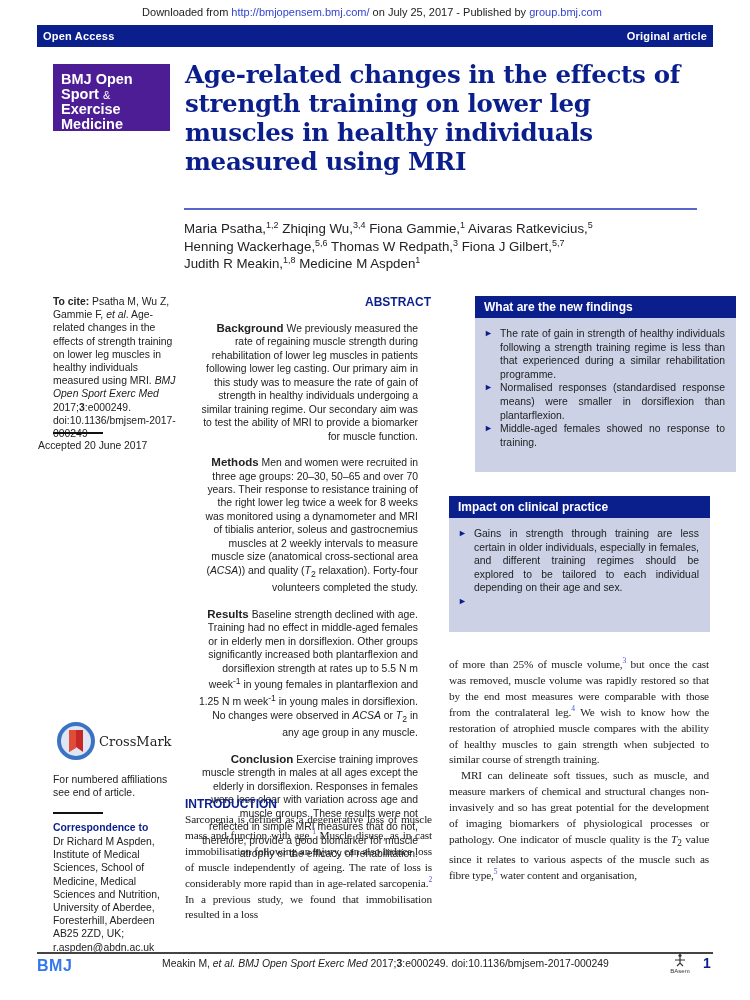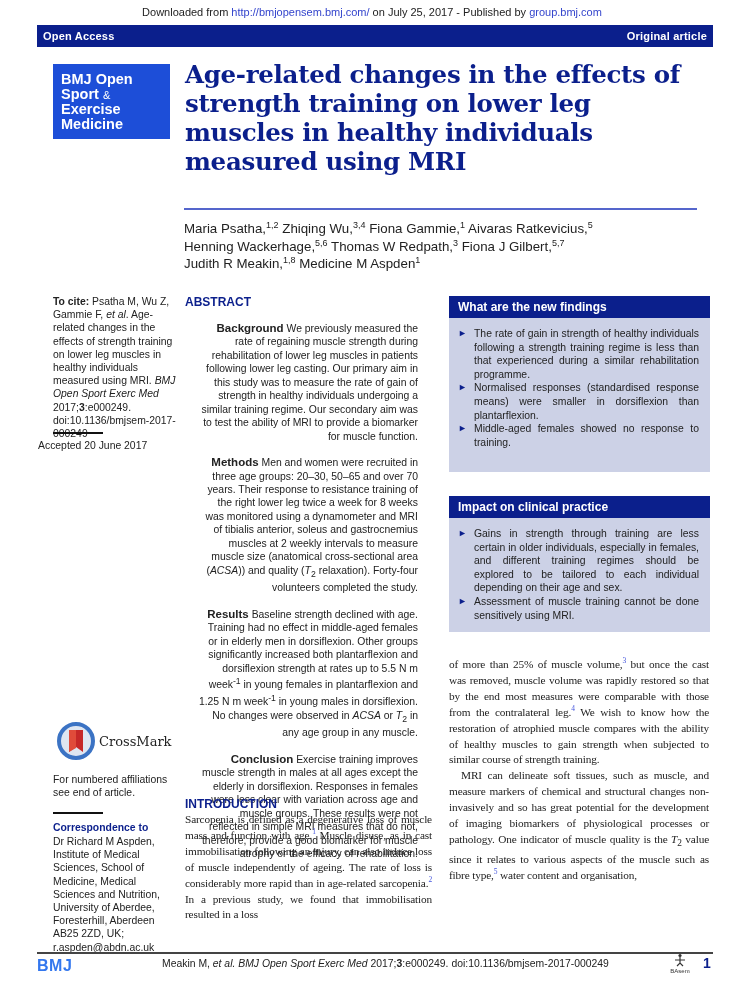--- a/index.html
+++ b/index.html
@@ -6,21 +6,21 @@
   html, body { width: 750px; height: 1000px; background: #fff; overflow: hidden; }
   body { position: relative; font-family: "Liberation Sans", sans-serif; color: #222; }
   .sans-n { font-family: "Liberation Sans", sans-serif; font-stretch: condensed; }
   a { text-decoration: none; }
 
   #download-line { position: absolute; top: 6px; left: 0; width: 744px; text-align: center; font-size: 11px; color: #222; }
   #download-line .lnk { color: #3344cc; }
 
   #top-banner { position: absolute; top: 25px; left: 37px; width: 676px; height: 22px; background: #0b1f8c; color: #fff; font-weight: bold; font-size: 11px; display: flex; justify-content: space-between; align-items: center; padding: 0 6px 0 6px; letter-spacing: 0.2px; }
 
-  #journal-logo { position: absolute; top: 64px; left: 53px; width: 117px; height: 75px; background: #1d4ed8; color: #fff; font-weight: bold; font-size: 14.5px; line-height: 14.5px; padding: 8px 0 0 8px; }
+  #journal-logo { position: absolute; top: 64px; left: 53px; width: 117px; height: 67px; background: #4c1d95; color: #fff; font-weight: bold; font-size: 14.5px; line-height: 14.5px; padding: 8px 0 0 8px; }
   #journal-logo .amp { font-size: 11px; font-weight: normal; }
 
   #article-title { position: absolute; top: 60px; left: 185px; width: 520px; font-family: "DejaVu Serif", serif; font-weight: bold; color: #0b1f8c; font-size: 24.5px; line-height: 29px; letter-spacing: -0.3px; }
 
   #title-rule { position: absolute; top: 208px; left: 184px; width: 513px; height: 1.5px; background: #5566cc; }
 
   #authors { position: absolute; top: 220px; left: 184px; width: 520px; font-size: 13.3px; line-height: 17.5px; color: #222; }
   #authors sup { font-size: 9px; line-height: 0; }
 
   
@@ -30,31 +30,31 @@
   #accepted { position: absolute; top: 440px; left: 38px; font-size: 10.4px; color: #222; }
 
   #crossmark { position: absolute; top: 722px; left: 57px; display: flex; align-items: center; gap: 4px; }
   #crossmark .cm-text { font-family: "DejaVu Serif", serif; font-size: 13px; color: #222; }
   #affil-note { position: absolute; top: 773px; left: 53px; width: 125px; font-size: 10.4px; line-height: 13.2px; }
   #corr-heading { position: absolute; top: 822px; left: 53px; font-size: 10.4px; font-weight: bold; color: #0b1f8c; }
   #corr-body { position: absolute; top: 835px; left: 53px; width: 125px; font-size: 10.4px; line-height: 13.2px; }
 
   
   #abstract { position: absolute; top: 296px; left: 185px; width: 246px; font-size: 10.4px; line-height: 13.45px; color: #222; }
-  #abstract .ab-head { font-size: 12px; font-weight: bold; color: #0b1f8c; line-height: 13px; }
+  #abstract .ab-head { font-size: 12px; font-weight: bold; color: #0b1f8c; line-height: 13px; text-align: right; }
   #abstract .sub { font-weight: bold; font-size: 11.5px; }
   #abstract p { margin: 13px; text-align: right; }
 
   
   .keybox { position: absolute; left: 449px; width: 261px; background: #ccd1e6; }
   .keybox .kb-head { background: #0b1f8c; color: #fff; font-weight: bold; font-size: 12px; height: 22px; line-height: 22px; padding-left: 9px; }
   .keybox ul { list-style: none; padding: 9px 11px 8px 9px; }
   .keybox li { position: relative; padding-left: 16px; font-size: 10.4px; line-height: 13.6px; text-align: justify; color: #222; }
   .keybox li .bullet { position: absolute; left: 0; top: 0; color: #0b1f8c; font-size: 9px; }
-  #box-findings { top: 296px; height: 176px; }
+  #box-findings { top: 296px; height: 176px; margin-left: 26px; }
   #box-impact { top: 496px; height: 136px; }
 
   
   .body-col { position: absolute; font-family: Liberation Serif, serif; font-size: 11.3px; line-height: 15.9px; color: #222; text-align: justify; letter-spacing: -0.15px; }
   .body-col sup { color: #4455dd; font-size: 7.5px; line-height: 0; }
   #intro-heading { position: absolute; top: 797px; left: 185px; font-size: 12px; font-weight: bold; color: #0b1f8c; }
   #intro-col { top: 812px; left: 185px; width: 247px; }
   #right-col { top: 657px; left: 449px; width: 260px; }
   #right-col .indent { text-indent: 12px; }
 
@@ -127,21 +127,21 @@
     <li><span class="bullet">►</span><span>The rate of gain in strength of healthy individuals following a strength training regime is less than that experienced during a similar rehabilitation programme.</span></li>
     <li><span class="bullet">►</span><span>Normalised responses (standardised response means) were smaller in dorsiflexion than plantarflexion.</span></li>
     <li><span class="bullet">►</span><span>Middle-aged females showed no response to training.</span></li>
   </ul>
 </div>
 
 <div id="box-impact" class="keybox sans-n">
   <div class="kb-head">Impact on clinical practice</div>
   <ul>
     <li><span class="bullet">►</span><span>Gains in strength through training are less certain in older individuals, especially in females, and different training regimes should be explored to be tailored to each individual depending on their age and sex.</span></li>
-    <li><span class="bullet">►</span><span>Assessment of muscle training cannot be done sensitively using MRI.</span></li>
+    <li><span class="bullet">►</span></li>
   </ul>
 </div>
 
 <div id="intro-heading" class="sans-n">INTRODUCTION</div>
 <div id="intro-col" class="body-col">
   <span>Sarcopenia is defined as a degenerative loss of muscle mass and function with age.</span><sup>1</sup><span> Muscle disuse, as in cast immobilisation following an injury, can also induce loss of muscle independently of ageing. The rate of loss is considerably more rapid than in age-related sarcopenia.</span><sup>2</sup><span> In a previous study, we found that immobilisation resulted in a loss</span>
 </div>
 
 <div id="right-col" class="body-col">
   <p><span>of more than 25% of muscle volume,</span><sup>3</sup><span> but once the cast was removed, muscle volume was rapidly restored so that by the end most measures were comparable with those from the contralateral leg.</span><sup>4</sup><span> We wish to know how the restoration of atrophied muscle compares with the ability of healthy muscles to gain strength when subjected to similar course of strength training.</span></p>

